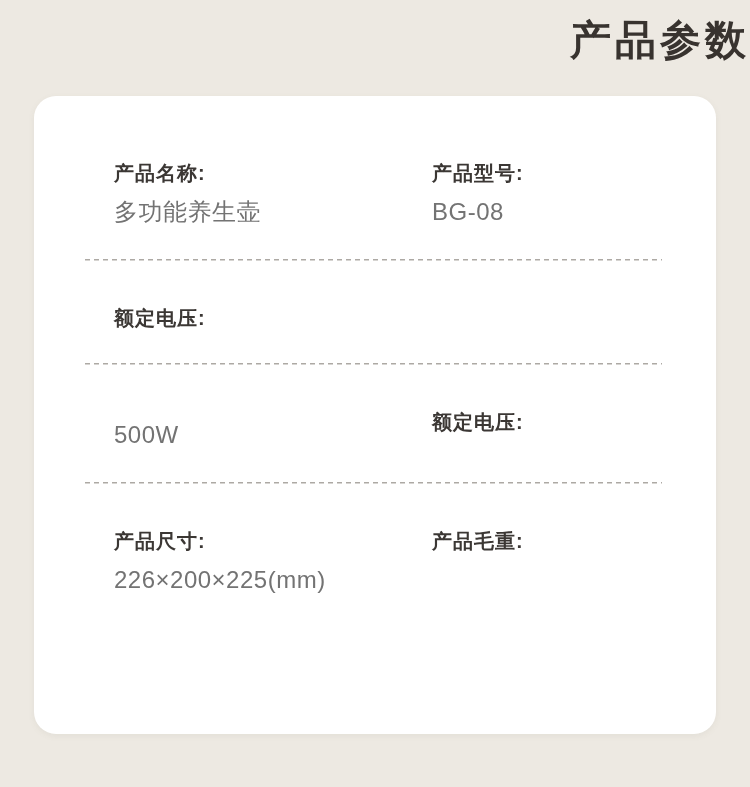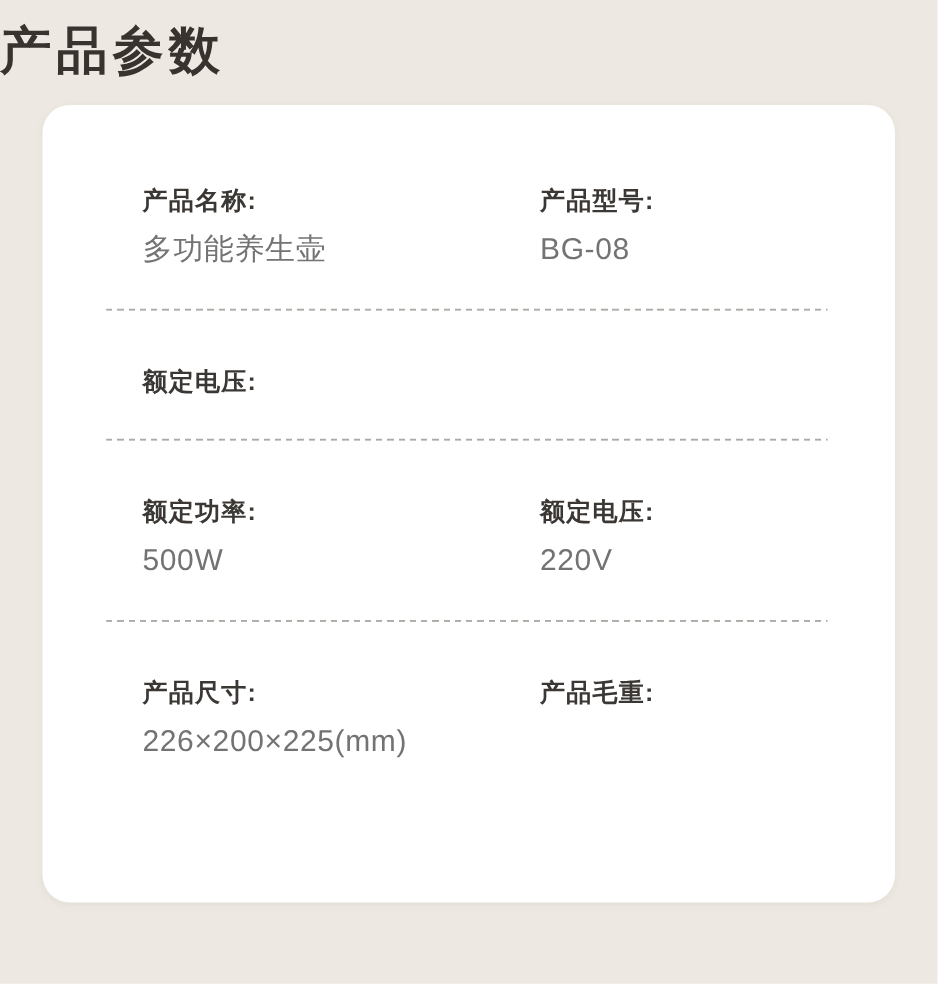--- a/index.html
+++ b/index.html
@@ -11,30 +11,30 @@
     height: 787px;
     background: #EDE9E2;
     font-family: "Liberation Sans", "DejaVu Sans", sans-serif;
     overflow: hidden;
   }
   .page-title {
     margin: 0;
     padding-top: 16px;
     height: 84px;
     box-sizing: border-box;
-    text-align: left;
+    text-align: right;
     font-size: 41px;
     font-weight: 700;
     letter-spacing: 4px;
     color: #38332F;
     line-height: 1.2;
   }
   .card {
     position: relative;
-    margin: 0 auto;
+    margin: 12px auto;
     width: 682px;
     height: 638px;
     background: #FFFFFF;
     border-radius: 22px;
     box-sizing: border-box;
     padding-top: 64px;
     box-shadow: 0 2px 6px rgba(120,110,95,0.08);
   }
   .spec-row {
     display: grid;
@@ -95,26 +95,24 @@
   <div class="spec-row">
     <div class="spec-cell">
       <div class="spec-label">额定电压:</div>
     </div>
   </div>
 
   <div class="divider"></div>
 
   <div class="spec-row">
     <div class="spec-cell">
-      <div class="spec-label">额定功率:</div>
       <div class="spec-value">500W</div>
     </div>
     <div class="spec-cell">
       <div class="spec-label">额定电压:</div>
-      <div class="spec-value">220V</div>
     </div>
   </div>
 
   <div class="divider"></div>
 
   <div class="spec-row">
     <div class="spec-cell">
       <div class="spec-label">产品尺寸:</div>
       <div class="spec-value">226×200×225(mm)</div>
     </div>

